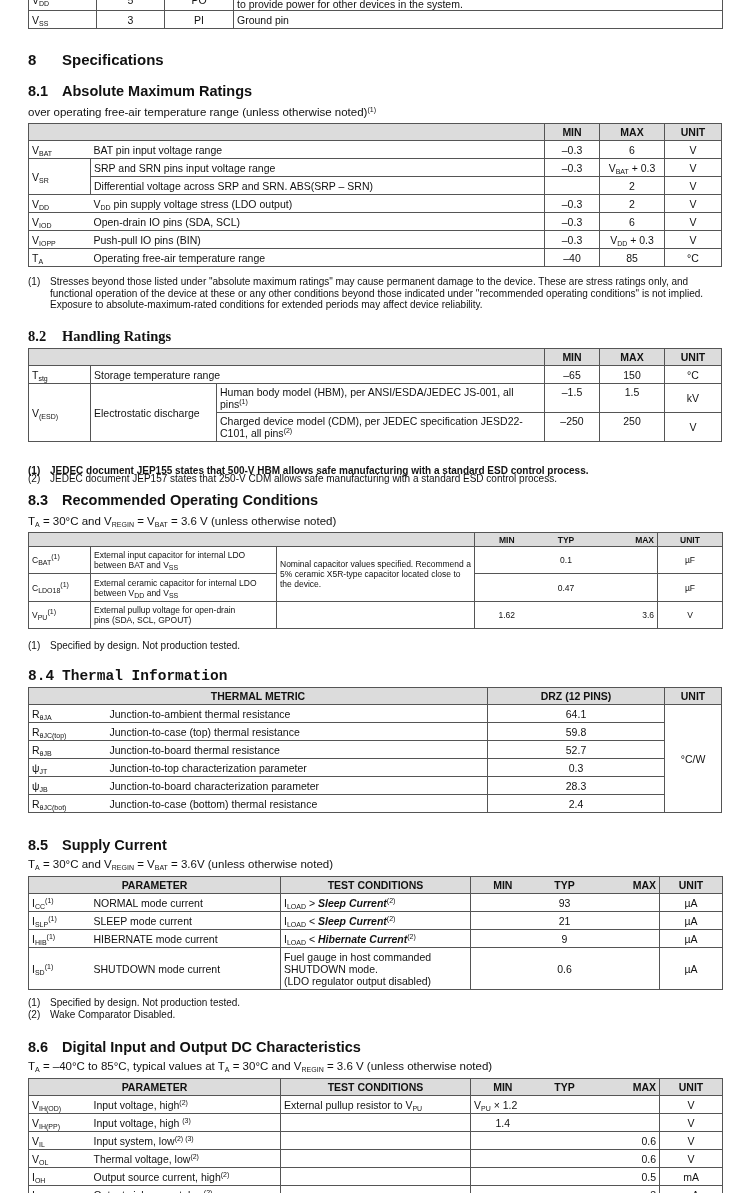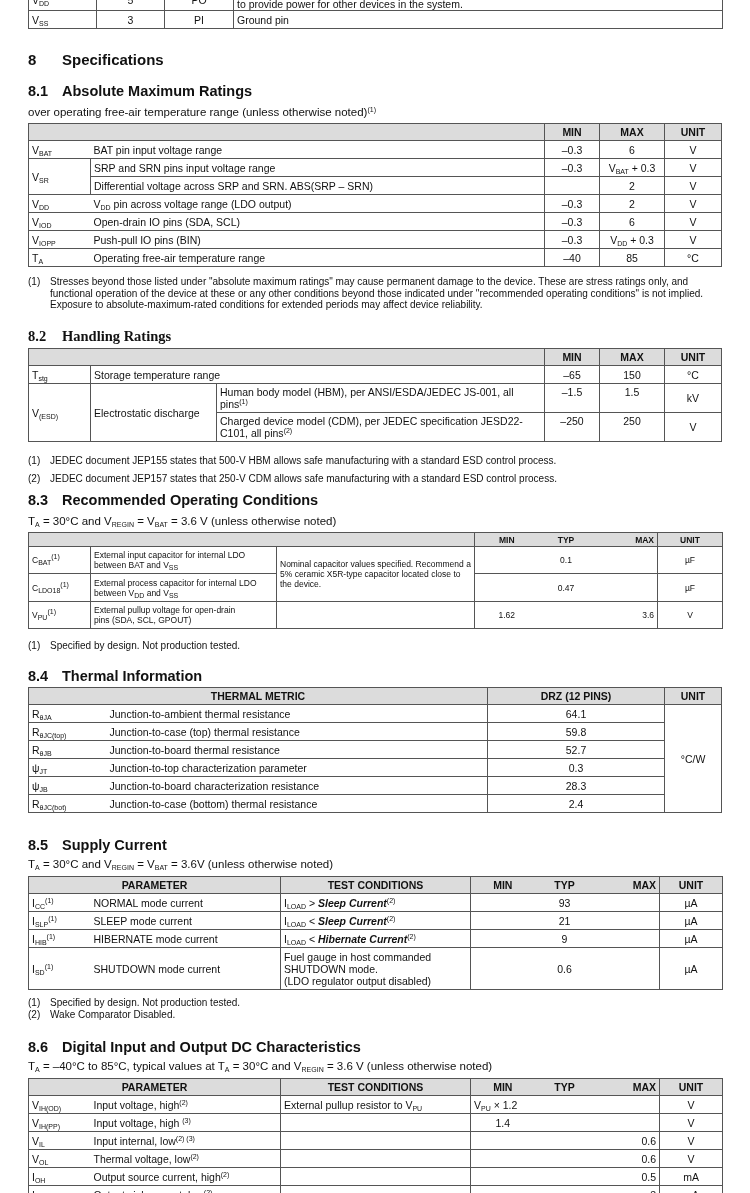--- a/index.html
+++ b/index.html
@@ -87,21 +87,21 @@
     <td class="c">V</td>
   </tr>
   <tr style="height:18px">
     <td>Differential voltage across SRP and SRN. ABS(SRP – SRN)</td>
     <td class="c"></td>
     <td class="c">2</td>
     <td class="c">V</td>
   </tr>
   <tr style="height:18px">
     <td class="nohr"><span>V</span><sub>DD</sub></td>
-    <td class="nohl"><span>V</span><sub>DD</sub><span> pin across voltage range (LDO output)</span></td>
+    <td class="nohl"><span>V</span><sub>DD</sub><span> pin supply voltage stress (LDO output)</span></td>
     <td class="c">–0.3</td>
     <td class="c">2</td>
     <td class="c">V</td>
   </tr>
   <tr style="height:18px">
     <td class="nohr"><span>V</span><sub>IOD</sub></td>
     <td class="nohl">Open-drain IO pins (SDA, SCL)</td>
     <td class="c">–0.3</td>
     <td class="c">6</td>
     <td class="c">V</td>
@@ -160,21 +160,21 @@
   </tr>
   <tr style="height:29px">
     <td><span>Charged device model (CDM), per JEDEC specification JESD22-C101, all pins</span><sup>(2)</sup></td>
     <td class="c" style="vertical-align:top;padding-top:2px">–250</td>
     <td class="c" style="vertical-align:top;padding-top:2px">250</td>
     <td class="c">V</td>
   </tr>
 </tbody>
   </table>
 
-<div class="note" style="top:455px;"><span class="n">(1)</span><span class="t">JEDEC document JEP155 states that 500-V HBM allows safe manufacturing with a standard ESD control process.</span></div>
+<div class="note" style="top:465px;font-weight:bold;"><span class="n">(1)</span><span class="t">JEDEC document JEP155 states that 500-V HBM allows safe manufacturing with a standard ESD control process.</span></div>
 <div class="note" style="top:473px;"><span class="n">(2)</span><span class="t">JEDEC document JEP157 states that 250-V CDM allows safe manufacturing with a standard ESD control process.</span></div>
 
 <h2 style="top:492px;"><span class="num">8.3</span><span>Recommended Operating Conditions</span></h2>
 <div class="cond" style="top:515px;"><span>T</span><sub>A</sub><span> = 30°C and V</span><sub>REGIN</sub><span> = V</span><sub>BAT</sub><span> = 3.6 V (unless otherwise noted)</span></div>
 
 <table class="small" style="left:28px; top:532px; width:694px;">
   <colgroup>
       <col style="width:62px">
       <col style="width:186px">
       <col style="width:198px">
@@ -197,21 +197,21 @@
           <div>External input capacitor for internal LDO</div>
           <div><span>between BAT and V</span><sub>SS</sub></div>
         </td>
     <td rowspan="2">Nominal capacitor values specified. Recommend a 5% ceramic X5R-type capacitor located close to the device.</td>
     <td colspan="3" class="c">0.1</td>
     <td class="c">µF</td>
   </tr>
   <tr style="height:28px">
     <td><span>C</span><sub>LDO18</sub><sup>(1)</sup></td>
     <td>
-          <div>External process capacitor for internal LDO</div>
+          <div>External ceramic capacitor for internal LDO</div>
           <div><span>between V</span><sub>DD</sub><span> and V</span><sub>SS</sub></div>
         </td>
     <td colspan="3" class="c">0.47</td>
     <td class="c">µF</td>
   </tr>
   <tr style="height:27px">
     <td><span>V</span><sub>PU</sub><sup>(1)</sup></td>
     <td>
           <div>External pullup voltage for open-drain</div>
           <div>pins (SDA, SCL, GPOUT)</div>
@@ -220,21 +220,21 @@
     <td class="c nohr">1.62</td>
     <td class="nohl nohr"></td>
     <td class="r nohl">3.6</td>
     <td class="c">V</td>
   </tr>
 </tbody>
   </table>
 
 <div class="note" style="top:640px;"><span class="n">(1)</span><span class="t">Specified by design. Not production tested.</span></div>
 
-<h2 style="top:668px;"><span class="num">8.4</span><span>Thermal Information</span></h2>
+<h2 style="top:668px;font-family:Liberation Mono, monospace;"><span class="num">8.4</span><span>Thermal Information</span></h2>
 
 <table style="left:28px; top:687px; width:694px;">
   <colgroup>
       <col style="width:78px">
       <col>
       <col style="width:177px">
       <col style="width:57px">
     </colgroup>
   <tbody>
       <tr style="height:17px">
@@ -258,21 +258,21 @@
     <td class="nohl">Junction-to-board thermal resistance</td>
     <td class="c">52.7</td>
   </tr>
   <tr style="height:18px">
     <td class="nohr"><span>ψ</span><sub>JT</sub></td>
     <td class="nohl">Junction-to-top characterization parameter</td>
     <td class="c">0.3</td>
   </tr>
   <tr style="height:18px">
     <td class="nohr"><span>ψ</span><sub>JB</sub></td>
-    <td class="nohl">Junction-to-board characterization resistance</td>
+    <td class="nohl">Junction-to-board characterization parameter</td>
     <td class="c">28.3</td>
   </tr>
   <tr style="height:18px">
     <td class="nohr"><span>R</span><sub>θJC(bot)</sub></td>
     <td class="nohl">Junction-to-case (bottom) thermal resistance</td>
     <td class="c">2.4</td>
   </tr>
 </tbody>
   </table>
 
@@ -378,21 +378,21 @@
     <td class="nohr"><span>V</span><sub>IH(PP)</sub></td>
     <td class="nohl"><span>Input voltage, high </span><sup>(3)</sup></td>
     <td></td>
     <td class="c nohr">1.4</td>
     <td class="nohl nohr"></td>
     <td class="r nohl"></td>
     <td class="c">V</td>
   </tr>
   <tr style="height:18px">
     <td class="nohr"><span>V</span><sub>IL</sub></td>
-    <td class="nohl"><span>Input internal, low</span><sup>(2) (3)</sup></td>
+    <td class="nohl"><span>Input system, low</span><sup>(2) (3)</sup></td>
     <td></td>
     <td class="nohr"></td>
     <td class="nohl nohr"></td>
     <td class="r nohl">0.6</td>
     <td class="c">V</td>
   </tr>
   <tr style="height:18px">
     <td class="nohr"><span>V</span><sub>OL</sub></td>
     <td class="nohl"><span>Thermal voltage, low</span><sup>(2)</sup></td>
     <td></td>

